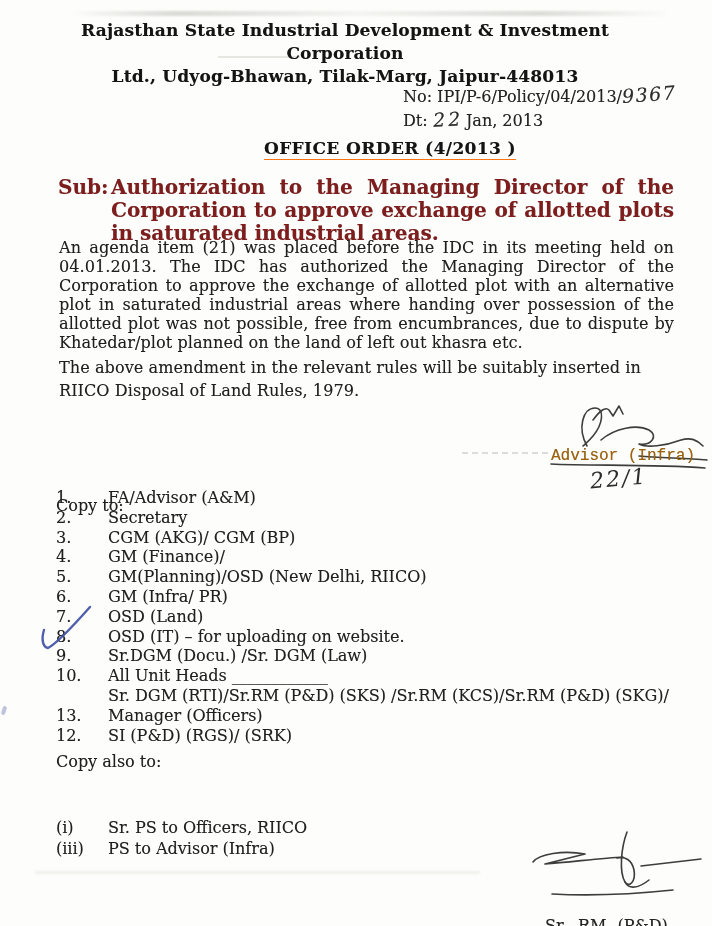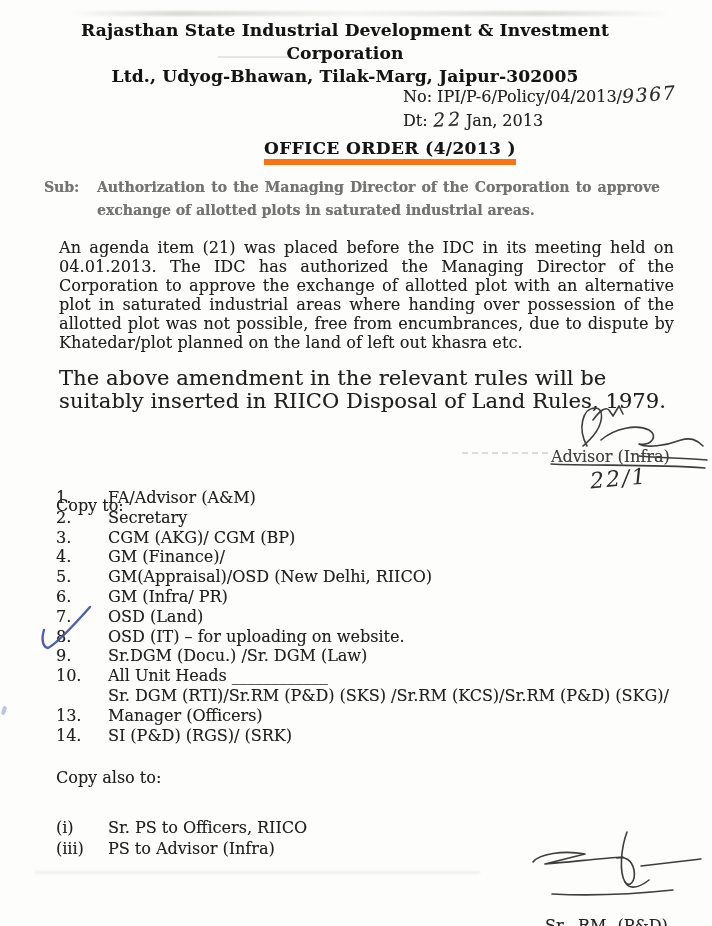--- a/index.html
+++ b/index.html
@@ -19,35 +19,35 @@
 
   
   .ref-block{ position:absolute; left:403px; top:84px; font-size:16px; line-height:22px; color:#232322;}
   .hand{ font-style:italic; display:inline-block; color:#2d2d2c; }
   .hand-no{ font-size:19px; transform:rotate(-4deg) translateY(-1px); letter-spacing:1.5px; }
   .hand-dt{ font-size:19px; transform:rotate(-3deg); letter-spacing:3px; margin-right:3px; }
 
   
   .order-title-wrap{ position:absolute; top:138px; left:0; width:712px; text-align:center; padding-left:56px; box-sizing:border-box; }
   .order-title{ font-weight:700; font-size:17px; color:#141414; letter-spacing:0.4px;
-    border-bottom:6px solid #f97316; padding-bottom:1px;margin-left:12px; }
+    border-bottom:1px solid #f97316; padding-bottom:1px;margin-left:12px; }
 
   
-  .subject{ position:absolute; left:44px; top:176px; width:616px; font-weight:700; font-size:14px; line-height:23px; color:#737373;}
+  .subject{ position:absolute; left:58px; top:176px; width:616px; font-weight:700; font-size:20px; line-height:23px; color:#7f1d1d;}
   .subject-label{ position:absolute; left:0; top:0; }
   .subject-text{ margin-left:53px; text-align:justify; }
 
   
   .para1{ position:absolute; left:59px; top:239px; width:615px; font-size:16px; line-height:18.9px; text-align:justify; letter-spacing:0.1px;}
-  .para2{ position:absolute; left:59px; top:367px; width:615px; font-size:21px; line-height:23px; letter-spacing:0.1px;}
+  .para2{ position:absolute; left:59px; top:356px; width:615px; font-size:16px; line-height:23px; letter-spacing:0.1px;}
 
   
   .sig-svg{ position:absolute; pointer-events:none; }
   .sig-path{ fill:none; stroke:#3d3d3c; stroke-width:1.6; stroke-linecap:round; stroke-linejoin:round; }
-  .advisor-title{ position:absolute; left:551px; top:447px; font-size:16px; color:#404040;}
+  .advisor-title{ position:absolute; left:551px; top:447px; font-size:16px; color:#a16207;font-family:Liberation Mono, monospace;}
   .advisor-note{ position:absolute; left:590px; top:466px; font-size:22px; transform:rotate(-5deg); letter-spacing:2px;}
   .rm-title{ position:absolute; left:545px; top:916px; font-size:16px; word-spacing:6px; color:#232322;}
 
   
   .copy-label{ position:absolute; left:56px; font-size:16px; color:#1f1f1e; }
   .copy-list{ position:absolute; left:56px; width:630px; font-size:16px; }
   .copy-row{ display:flex; }
   .copy-to-rows .copy-row{ height:19.8px; line-height:19.8px; }
   .copy-also-rows .copy-row{ height:21px; line-height:21px; }
   .row-num{ width:52px; flex:0 0 52px; }
@@ -72,21 +72,21 @@
 <div class="page">
 
   <div class="artifact a-top"></div>
   <div class="artifact a-ltd"></div>
   <div class="artifact a-dash"></div>
   <div class="artifact a-band"></div>
   <div class="artifact a-speck"></div>
 
   <div class="org-header soft">
     <div>Rajasthan State Industrial Development &amp; Investment Corporation</div>
-    <div>Ltd., Udyog-Bhawan, Tilak-Marg, Jaipur-302005</div>
+    <div>Ltd., Udyog-Bhawan, Tilak-Marg, Jaipur-448013</div>
   </div>
 
   <div class="ref-block soft">
     <div><span>No: IPI/P-6/Policy/04/2013/</span><span class="hand hand-no">9367</span></div>
     <div><span>Dt: </span> <span class="hand hand-dt">22</span><span>Jan, 2013</span></div>
   </div>
 
   <div class="order-title-wrap">
     <span class="order-title soft">OFFICE ORDER (4/2013 )</span>
   </div>
@@ -122,21 +122,21 @@
     <div class="copy-row">
         <span class="row-num">3.</span>
         <span class="row-txt">CGM (AKG)/ CGM (BP)</span>
       </div>
     <div class="copy-row">
         <span class="row-num">4.</span>
         <span class="row-txt">GM (Finance)/</span>
       </div>
     <div class="copy-row">
         <span class="row-num">5.</span>
-        <span class="row-txt">GM(Appraisal)/OSD (New Delhi, RIICO)</span>
+        <span class="row-txt">GM(Planning)/OSD (New Delhi, RIICO)</span>
       </div>
     <div class="copy-row">
         <span class="row-num">6.</span>
         <span class="row-txt">GM (Infra/ PR)</span>
       </div>
     <div class="copy-row">
         <span class="row-num">7.</span>
         <span class="row-txt">OSD (Land)</span>
       </div>
     <div class="copy-row">
@@ -153,30 +153,30 @@
       </div>
     <div class="copy-row">
         <span class="row-num"></span>
         <span class="row-txt">Sr. DGM (RTI)/Sr.RM (P&amp;D) (SKS) /Sr.RM (KCS)/Sr.RM (P&amp;D) (SKG)/</span>
       </div>
     <div class="copy-row">
         <span class="row-num">13.</span>
         <span class="row-txt">Manager (Officers)</span>
       </div>
     <div class="copy-row">
-        <span class="row-num">14.</span>
+        <span class="row-num">12.</span>
         <span class="row-txt">SI (P&amp;D) (RGS)/ (SRK)</span>
       </div>
   </div>
 
   <svg class="sig-svg" style="left:36px; top:598px;" width="64" height="58" viewBox="0 0 64 58">
     <path class="tick-path" d="M8,32 C5,42 7,49 12,50 C20,46 38,27 54,9"></path>
   </svg>
 
-  <div class="copy-label soft" style="top:768px;text-align:right;">Copy also to:</div>
+  <div class="copy-label soft" style="top:752px;text-align:right;">Copy also to:</div>
   <div class="copy-list copy-also-rows soft" style="top:817px;">
     <div class="copy-row">
         <span class="row-num">(i)</span>
         <span class="row-txt">Sr. PS to Officers, RIICO</span>
       </div>
     <div class="copy-row">
         <span class="row-num">(iii)</span>
         <span class="row-txt">PS to Advisor (Infra)</span>
       </div>
   </div>

